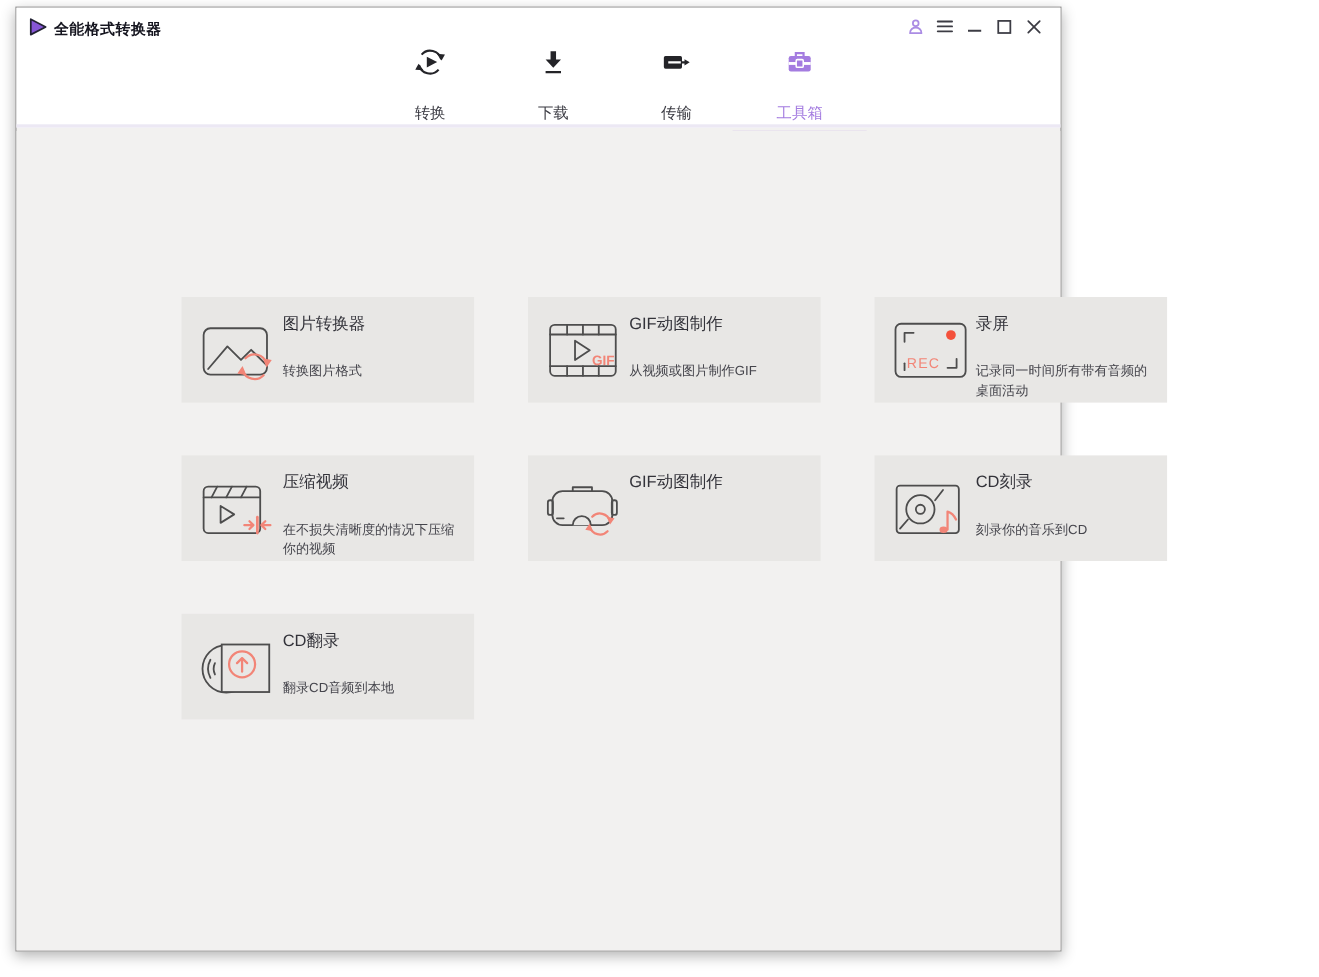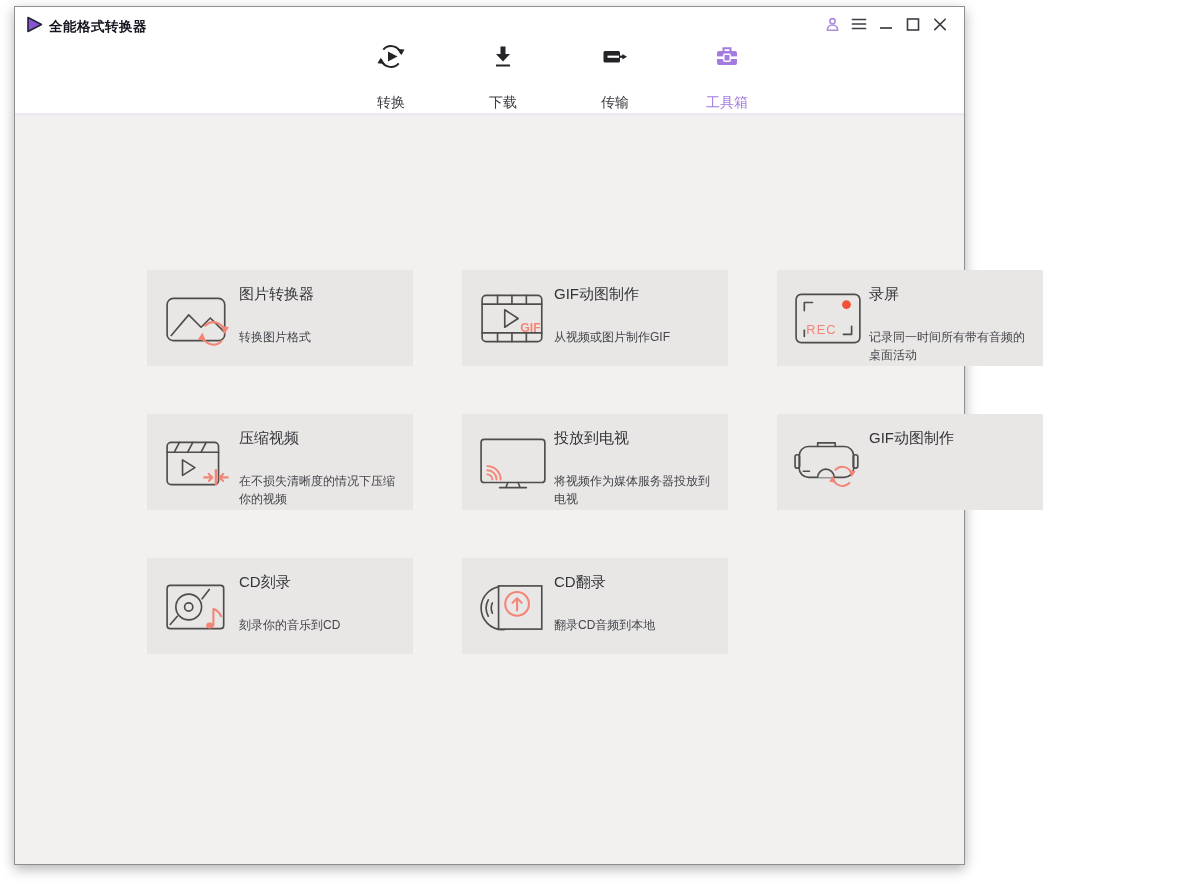--- a/index.html
+++ b/index.html
@@ -15,21 +15,21 @@
   .win-controls { position:absolute; right:14px; top:7px; display:flex; align-items:center; gap:7px; }
   .win-btn { width:20px; height:20px; display:flex; align-items:center; justify-content:center; cursor:default; }
   .tabs { position:absolute; left:320px; top:30px; height:82px; display:flex; }
   .tab { position:relative; width:112px; height:82px; display:flex; flex-direction:column; align-items:center; }
   .tab-icon-box { height:32px; margin-top:4px; display:flex; align-items:center; justify-content:center; }
   .tab-label { margin-top:21px; font-size:14px; color:#3a3a42; }
   .tab.active .tab-label { color:#a47ce0; }
   .tab-underline { position:absolute; left:-5px; right:-5px; bottom:-3px; height:3px; background:#9f6ede; }
   .main { position:absolute; left:0; top:112px; right:0; bottom:0; background:#f2f1f0; }
   .cards-grid {
-    position:absolute; left:132px; top:151px;
+    position:absolute; left:150px; top:151px;
     display:grid; grid-template-columns:repeat(3, 266px); grid-auto-rows:96px;
     column-gap:49px; row-gap:48px;
   }
   .card { position:relative; background:#e8e7e5; display:flex; align-items:center; cursor:pointer; }
   .card-icon { position:absolute; left:16px; top:19px; width:72px; height:60px; }
   .card-text { position:absolute; left:92px; top:15px; width:166px; }
   .card-title { font-size:15px; color:#33333a; }
   .card-desc { margin-top:24px; font-size:12px; line-height:18px; color:#45454c; }
   svg { display:block; }
   .ico-dark { stroke:#4d4d4d; stroke-width:1.6; fill:none; stroke-linecap:round; stroke-linejoin:round; }
@@ -218,37 +218,20 @@
             <path d="M51.5 36 V50" stroke-width="2.4"></path>
             <path d="M63 43 H55.5 M58.5 39.6 L55 43 L58.5 46.4"></path>
           </g>
         </svg>
         <div class="card-text">
           <div class="card-title">压缩视频</div>
           <div class="card-desc">在不损失清晰度的情况下压缩你的视频</div>
         </div>
       </div>
 
-      <div class="card">
-        <svg class="card-icon" viewBox="0 0 70 58">
-          <g class="ico-dark">
-            <rect x="3" y="6" width="62" height="42" rx="3"></rect>
-            <path d="M29 48 L27 53 M39 48 L41 53 M21 53 H47"></path>
-          </g>
-          <g class="ico-coral" stroke-width="1.8">
-            <path d="M9 40 A5 5 0 0 1 14 45"></path>
-            <path d="M9 36 A9 9 0 0 1 18 45"></path>
-            <path d="M9 32 A13 13 0 0 1 22 45"></path>
-          </g>
-        </svg>
-        <div class="card-text">
-          <div class="card-title">投放到电视</div>
-          <div class="card-desc">将视频作为媒体服务器投放到电视</div>
-        </div>
-      </div>
 
       <div class="card">
         <svg class="card-icon" viewBox="0 0 70 58">
           <g class="ico-dark">
             <path d="M24 13 v-3.5 h17 v3.5"></path>
             <rect x="6" y="13" width="53" height="30" rx="9"></rect>
             <rect x="2" y="21" width="4.5" height="13" rx="2"></rect>
             <rect x="58.5" y="21" width="4.5" height="13" rx="2"></rect>
             <line x1="10" y1="37" x2="16" y2="37"></line>
           </g>

